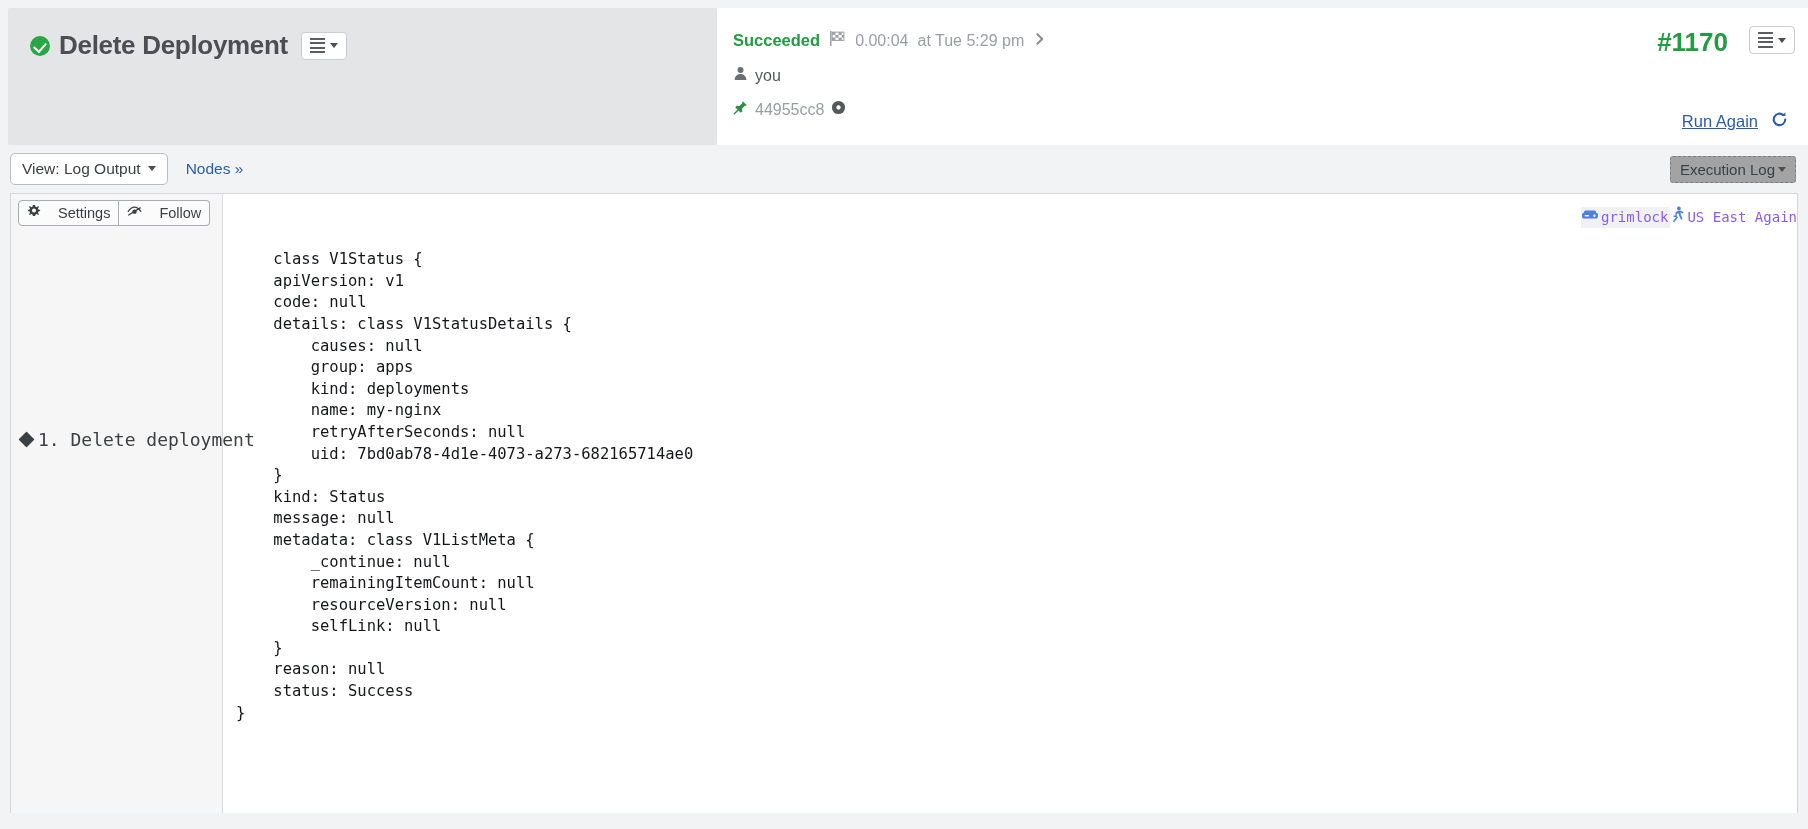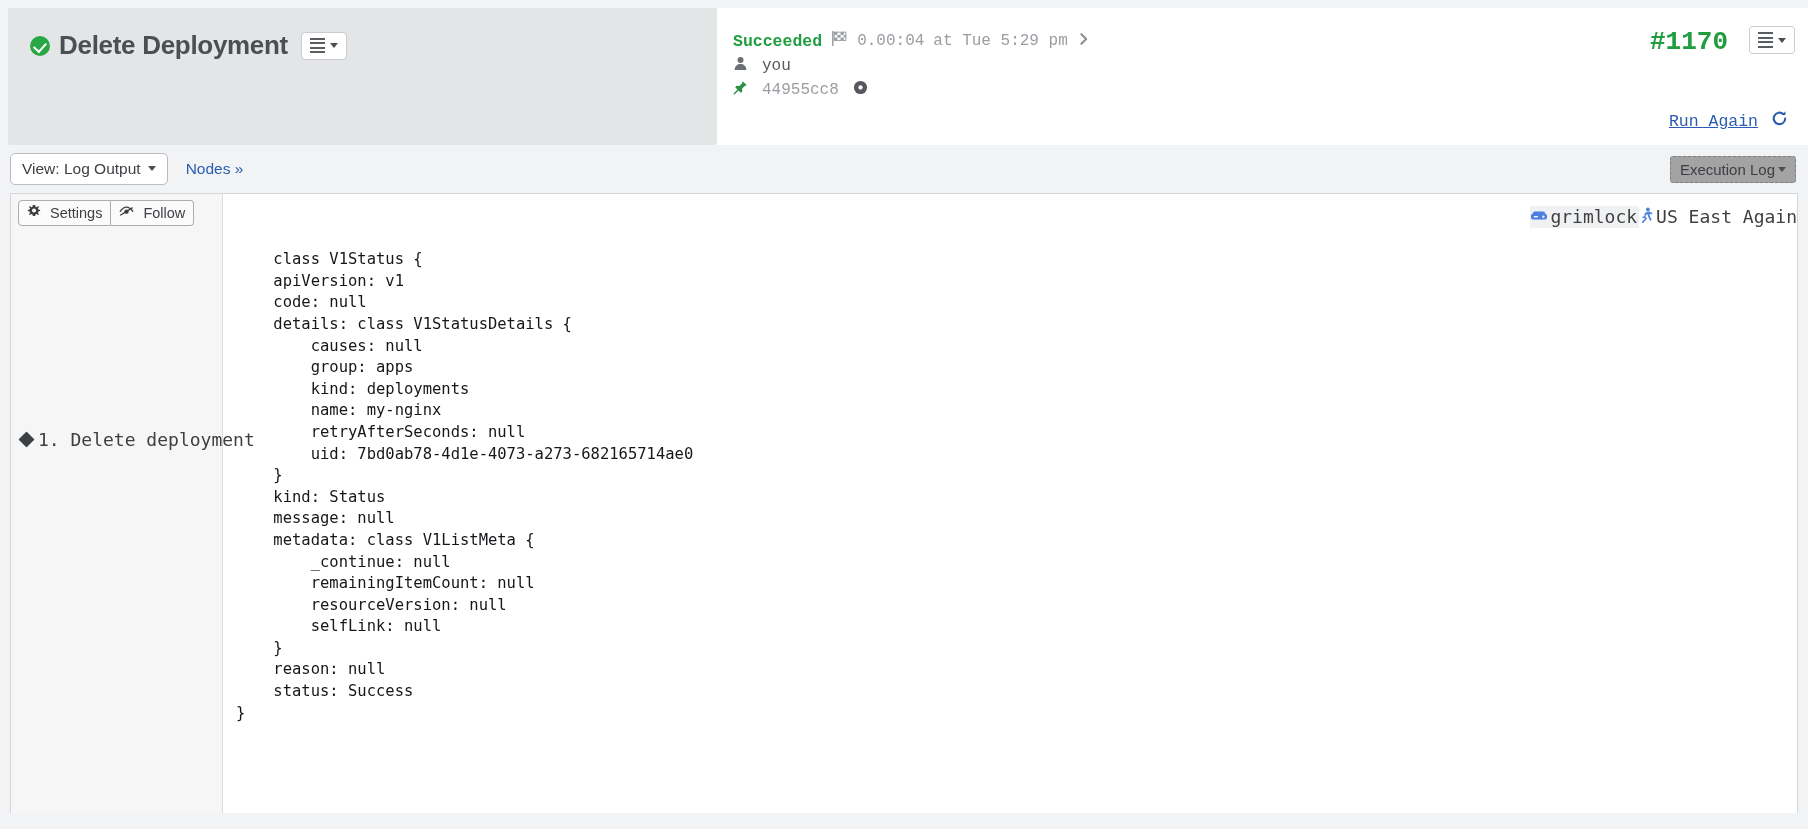--- a/index.html
+++ b/index.html
@@ -88,21 +88,20 @@
     border-right: 4.5px solid transparent;
     border-top: 5px solid #4b4e52;
   }
 
   .header-right {
     flex: 1;
     background: #ffffff;
     margin-top: 8px;
     position: relative;
     padding: 22px 8px 0 16px;
-    font-family: Liberation Mono, monospace;
   }
   .status-line {
     display: flex;
     align-items: center;
     gap: 9px;
     white-space: nowrap;
   }
   .status-word {
     color: #1f9d3f;
     font-weight: 700;
@@ -113,22 +112,22 @@
     font-size: 16px;
   }
   .meta-dark { color: #55585c; font-size: 16px; }
   .icon-flag, .icon-person, .icon-pin, .icon-clock {
     display: inline-block;
     flex: 0 0 auto;
   }
   .sub-line {
     display: flex;
     align-items: center;
-    gap: 14px;
-    margin-top: 4px;
+    gap: 7px;
+    margin-top: 15px;
   }
   .build-no {
     position: absolute;
     top: 19px; right: 80px;
     color: #1f9d3f;
     font-weight: 700;
     font-size: 26px;
   }
   .build-menu {
     position: absolute;
@@ -234,21 +233,21 @@
     z-index: 5;
   }
   .btn-group .gbtn {
     background: #fbfbfb;
     border: 1px solid #a9adb2;
     font-size: 14.5px;
     color: #3c3f43;
     padding: 3px 8px;
     display: inline-flex;
     align-items: center;
-    gap: 9px;
+    gap: 17px;
     cursor: pointer;
     line-height: 1.15;
   }
   .btn-group .gbtn:first-child { border-radius: 4px 0 0 4px; }
   .btn-group .gbtn:last-child { border-radius: 0 4px 4px 0; border-left: none; }
 
   .log-body {
     position: absolute;
     left: 213px; right: 0; top: 0; bottom: 0;
     padding: 12px 0 0 12px;
@@ -256,22 +255,22 @@
     font-size: 15.5px;
     line-height: 21.6px;
     color: #15171a;
     white-space: pre;
     overflow: hidden;
   }
   .node-tags {
     position: absolute;
     right: 0; top: 12px;
     font-family: "DejaVu Sans Mono", monospace;
-    font-size: 18px;
-    color: #404040;
+    font-size: 14px;
+    color: #8b5cf6;
     display: flex;
     align-items: center;
     white-space: nowrap;
   }
   .node-tags .tag {
     display: inline-flex;
     align-items: center;
     gap: 2px;
     cursor: pointer;
   }

